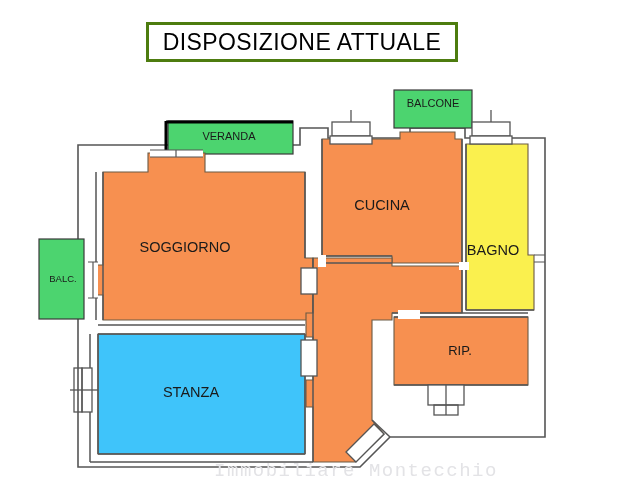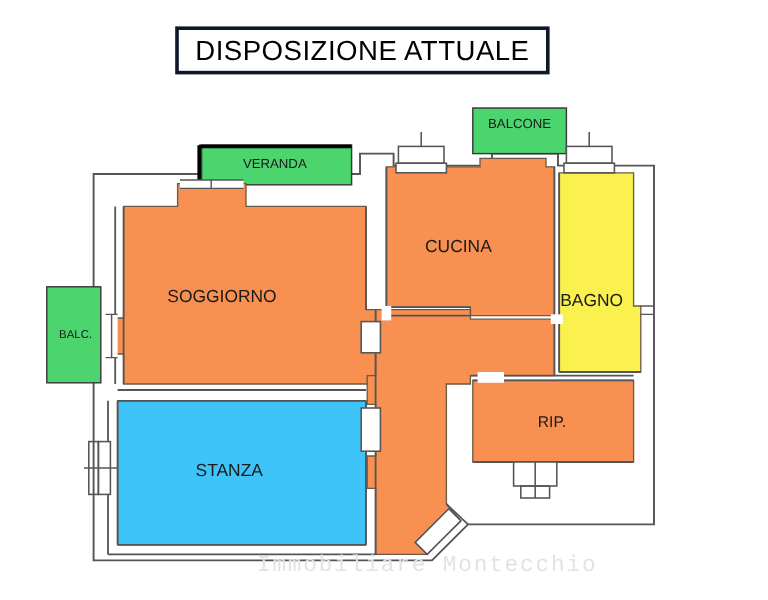--- a/index.html
+++ b/index.html
@@ -19,21 +19,21 @@
     left: 0; top: 0;
     width: 640px;
     height: 500px;
   }
   .title-box {
     position: absolute;
     left: 146px;
     top: 22px;
     width: 312px;
     height: 40px;
-    border: 3px solid #0f172a;
+    border: 3px solid #4d7c0f;
     background: #ffffff;
     box-sizing: border-box;
     display: flex;
     align-items: center;
     justify-content: center;
   }
   .title-text {
     font-family: "Liberation Sans", sans-serif;
     font-size: 23px;
     letter-spacing: 0.4px;

